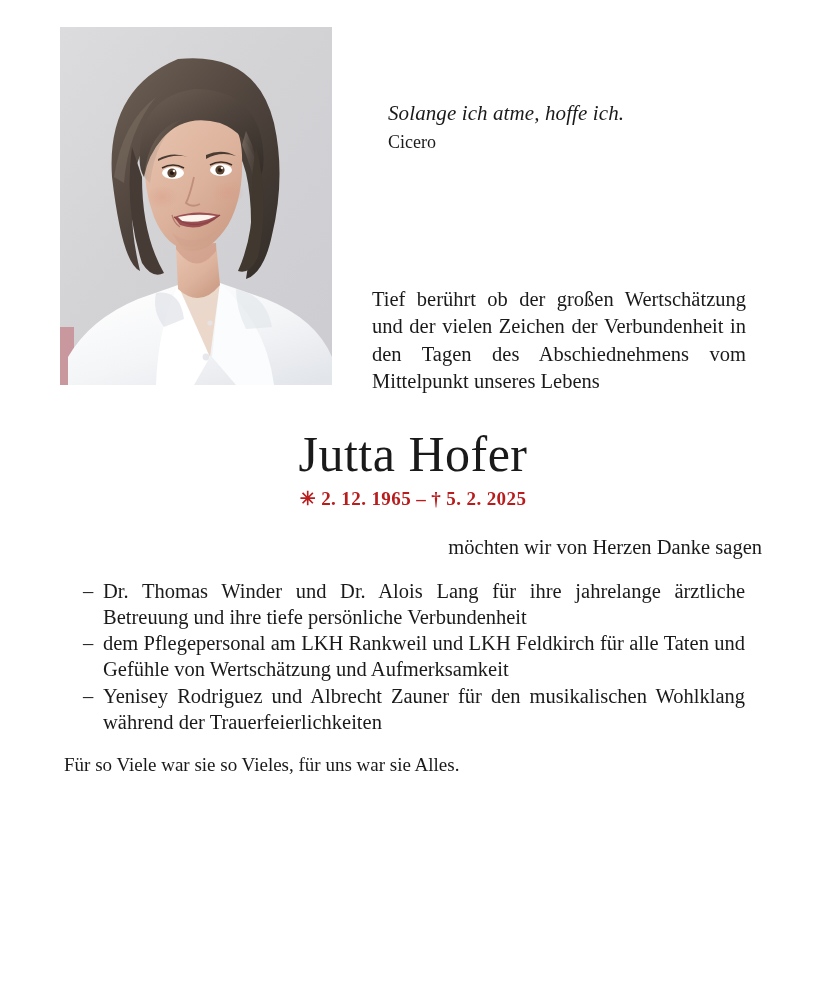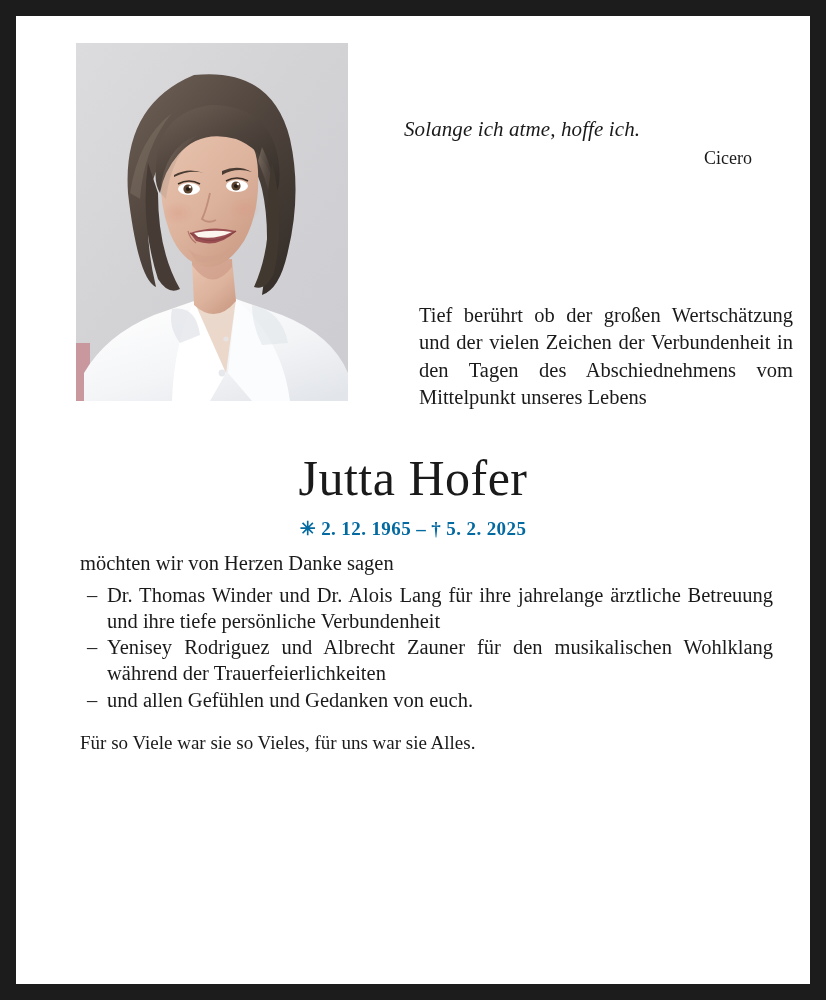--- a/index.html
+++ b/index.html
@@ -14,21 +14,21 @@
     color: #1a1a1a;
     overflow: hidden;
   }
 
   .obituary-frame {
     position: relative;
     box-sizing: border-box;
     width: 826px;
     height: 1000px;
     background: #1c1c1c;
-    padding: 16px;
+    padding: 0;
   }
 
   .obituary-card {
     position: relative;
     box-sizing: border-box;
     width: 100%;
     height: 100%;
     background: #ffffff;
     overflow: hidden;
   }
@@ -61,29 +61,29 @@
   }
   .quote-text {
     font-style: italic;
     font-size: 21px;
     line-height: 1.25;
     letter-spacing: 0.1px;
     color: #1a1a1a;
   }
   .quote-author {
     margin-top: 6px;
-    text-align: right;
+    text-align: left;
     font-size: 18px;
     color: #1a1a1a;
     padding-right: 26px;
   }
 
   .intro-paragraph {
     position: absolute;
-    left: 403px;
+    left: 372px;
     top: 286px;
     width: 374px;
     font-size: 20.5px;
     line-height: 1.34;
     text-align: justify;
     color: #1a1a1a;
   }
 
   
   .name-block {
@@ -92,47 +92,48 @@
     top: 424px;
     width: 100%;
     text-align: center;
   }
   .deceased-name {
     font-size: 50px;
     line-height: 1.05;
     letter-spacing: 0.5px;
     color: #1a1a1a;
     font-weight: normal;
-    margin: 12px;
+    margin: 4px;
     text-align: center;
   }
   .life-dates {
     margin-top: 6px;
     font-size: 19px;
     font-weight: bold;
     letter-spacing: 0.4px;
-    color: #0369a1;
+    color: #b91c1c;
   }
 
   
   .body-text {
     position: absolute;
     left: 64px;
     top: 534px;
     width: 698px;
     color: #1a1a1a;
   }
   .lead-line {
     font-size: 20.5px;
     line-height: 1.3;
     margin-bottom: 3px;
+    text-align: right;
   }
   .thanks-list {
     list-style: none;
-    margin: 5px;
+    margin: 17px;
     padding: 0;
   }
   .thanks-item {
     position: relative;
     padding-left: 22px;
     font-size: 20.5px;
     line-height: 1.28;
     text-align: justify;
     margin-bottom: 0px;
   }
@@ -262,22 +263,22 @@
     <div class="name-block">
       <h1 class="deceased-name">Jutta Hofer</h1>
       <div class="life-dates">✳ 2. 12. 1965 – † 5. 2. 2025</div>
     </div>
 
     <div class="body-text">
       <div class="lead-line">möchten wir von Herzen Danke sagen</div>
 
       <ul class="thanks-list">
         <li class="thanks-item">Dr. Thomas Winder und Dr. Alois Lang für ihre jahrelange ärztliche Betreuung und ihre tiefe persönliche Verbundenheit</li>
+        <li class="thanks-item">dem Pflegepersonal am LKH Rankweil und LKH Feldkirch für alle Taten und Gefühle von Wertschätzung und Aufmerksamkeit</li>
         <li class="thanks-item">Yenisey Rodriguez und Albrecht Zauner für den musikalischen Wohlklang während der Trauerfeierlichkeiten</li>
-        <li class="thanks-item">und allen Gefühlen und Gedanken von euch.</li>
       </ul>
 
       <div class="closing-line">Für so Viele war sie so Vieles, für uns war sie Alles.</div>
 
     </div>
 
   </div>
 </div>
 
 </body></html>

